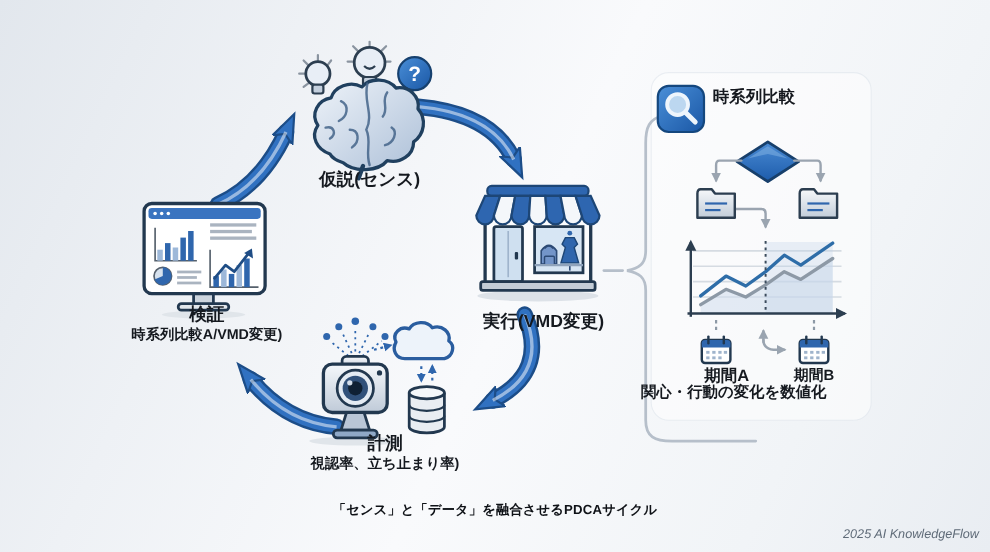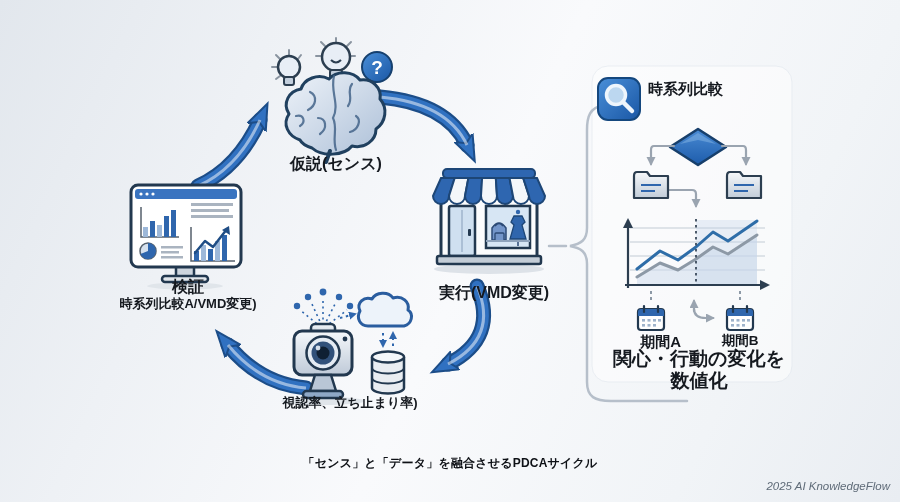--- a/index.html
+++ b/index.html
@@ -318,27 +318,28 @@
 <div class="lbl" style="left:414px;top:272px;width:160px;font-size:16px;margin-top:12px;">
   <div>実行(VMD変更)</div>
 </div>
 
 <div class="lbl" style="left:98px;top:278px;width:180px;font-size:16px;">
   <div>検証</div>
   <div class="sub">時系列比較A/VMD変更)</div>
 </div>
 
 <div class="lbl" style="left:260px;top:395px;width:180px;font-size:16px;">
+  <div>計測</div>
   <div class="sub">視認率、立ち止まり率)</div>
 </div>
 
 <div class="panel-title">
   <div>時系列比較</div>
 </div>
 
 <div class="lbl" style="left:621px;top:333px;width:60px;font-size:15px;text-align:right;">期間A</div>
 <div class="lbl" style="left:710px;top:333px;width:60px;font-size:13.5px;">期間B</div>
-<div class="lbl" style="left:604px;top:348px;width:190px;font-size:19px;">関心・行動の変化を数値化</div>
+<div class="lbl" style="left:572px;top:348px;width:190px;font-size:14px;">関心・行動の変化を数値化</div>
 
 <div class="main-title">「センス」と「データ」を融合させるPDCAサイクル</div>
 <div class="footer">2025 AI KnowledgeFlow</div>
 
 </div>
 
 </body></html>

